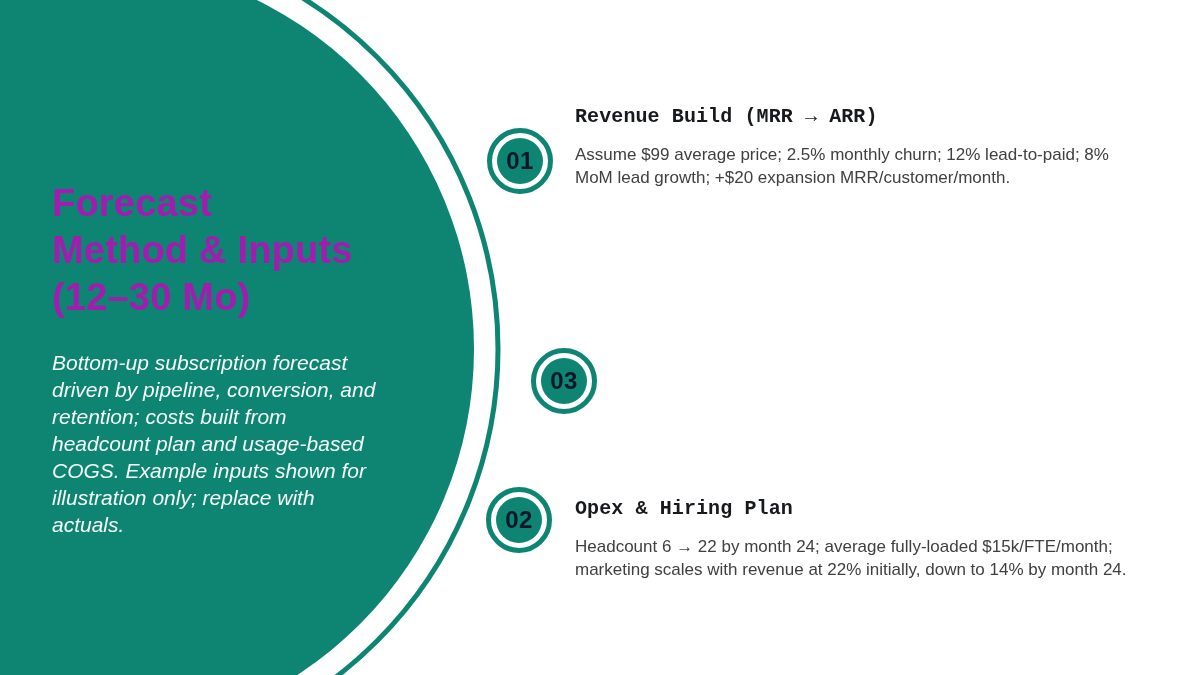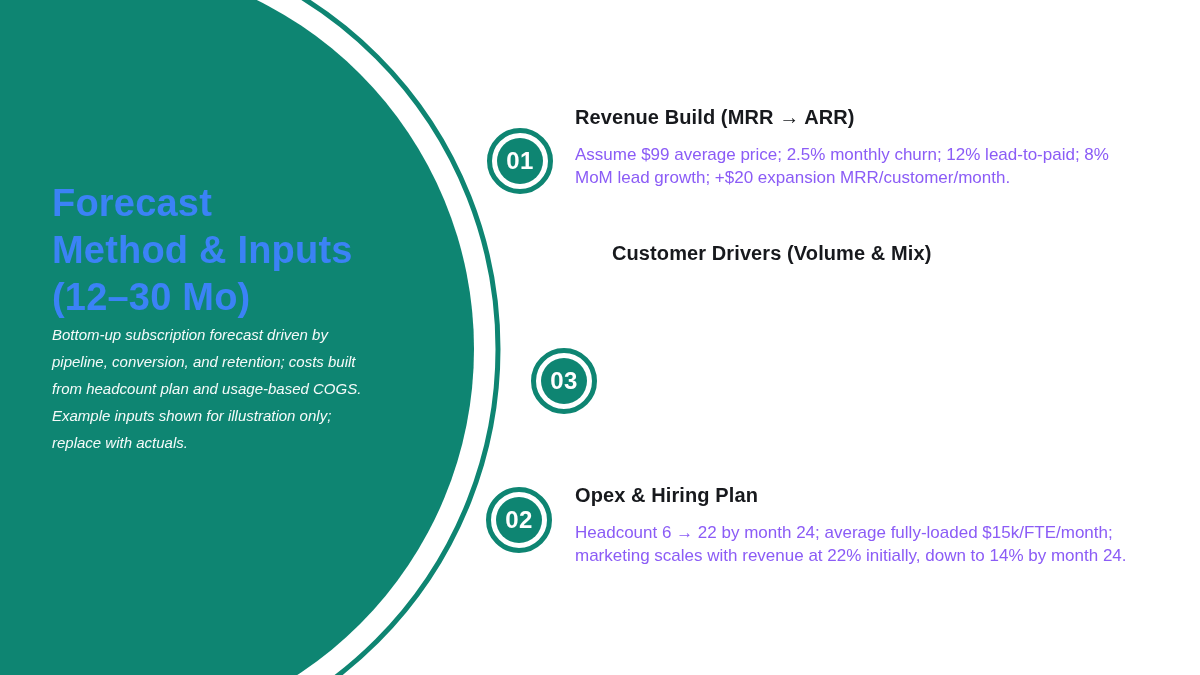--- a/index.html
+++ b/index.html
@@ -26,32 +26,33 @@
   .fill-circle { fill: var(--accent); }
   .ring-circle { fill: none; stroke: var(--accent); stroke-width: 5; }
 
   .title-block {
     position: absolute;
     left: 52px; top: 180px;
     width: 400px;
     z-index: 2;
   }
   .title-block h1 {
-    color: #3b82f6;
+    color: #a21caf;
     font-size: 38px;
     line-height: 47px;
     font-weight: 700;
     letter-spacing: 0.2px;
   }
   .title-line { display: block; }
   .slide-desc {
+    margin-top: 28px;
     width: 332px;
     color: rgba(255,255,255,0.96);
     font-style: italic;
-    font-size: 15px;
+    font-size: 21px;
     line-height: 27px;
     font-weight: 400;
   }
 
   .badge {
     position: absolute;
     width: 66px; height: 66px;
     border: 5px solid var(--accent);
     border-radius: 50%;
     background: #ffffff;
@@ -62,51 +63,52 @@
   }
   .badge-inner {
     width: 46px; height: 46px;
     border-radius: 50%;
     background: var(--accent);
     display: flex;
     align-items: center;
     justify-content: center;
   }
   .badge-inner span {
-    color: #ffffff;
+    color: #0f172a;
     font-size: 24px;
     font-weight: 700;
     letter-spacing: 0.5px;
   }
 
   .item-text { position: absolute; z-index: 3; }
   .item-text h2 {
     color: #17191d;
     font-size: 20px;
     line-height: 26px;
     font-weight: 700;
     margin-bottom: 13px;
     letter-spacing: 0.1px;
+    font-family: Liberation Mono, monospace;
   }
   .item-text p {
-    color: #8b5cf6;
+    color: #404040;
     font-size: 17px;
     line-height: 23px;
     font-weight: 400;
   }
 
   .pos-badge-1 { left: 487px; top: 128px; }
   .pos-badge-2 { left: 531px; top: 242px; }
   .pos-badge-3 { left: 531px; top: 348px; }
   .pos-badge-4 { left: 486px; top: 487px; }
 
   .pos-text-1 { left: 575px; top: 104px; width: 558px; }
   .pos-text-2 { left: 612px; top: 240px; width: 556px; }
   .pos-text-3 { left: 620px; top: 376px; width: 542px; }
-  .pos-text-4 { left: 575px; top: 482px; width: 552px; }
+  .pos-text-4 { left: 575px; top: 496px; width: 552px; }
 </style>
 </head>
 <body>
 
 <div class="slide">
 
   <svg class="deco-svg" viewBox="0 0 1200 675" aria-hidden="true">
     <circle class="fill-circle" cx="85" cy="349" r="389"></circle>
     <circle class="ring-circle" cx="85" cy="349" r="413"></circle>
   </svg>
@@ -124,21 +126,20 @@
     <div class="badge-inner">
       <span>01</span>
     </div>
   </div>
   <div class="item-text pos-text-1">
     <h2>Revenue Build (MRR → ARR)</h2>
     <p>Assume $99 average price; 2.5% monthly churn; 12% lead-to-paid; 8% MoM lead growth; +$20 expansion MRR/customer/month.</p>
   </div>
 
   <div class="item-text pos-text-2">
-    <h2>Customer Drivers (Volume &amp; Mix)</h2>
   </div>
 
   <div class="badge pos-badge-3">
     <div class="badge-inner">
       <span>03</span>
     </div>
   </div>
 
   <div class="badge pos-badge-4">
     <div class="badge-inner">

